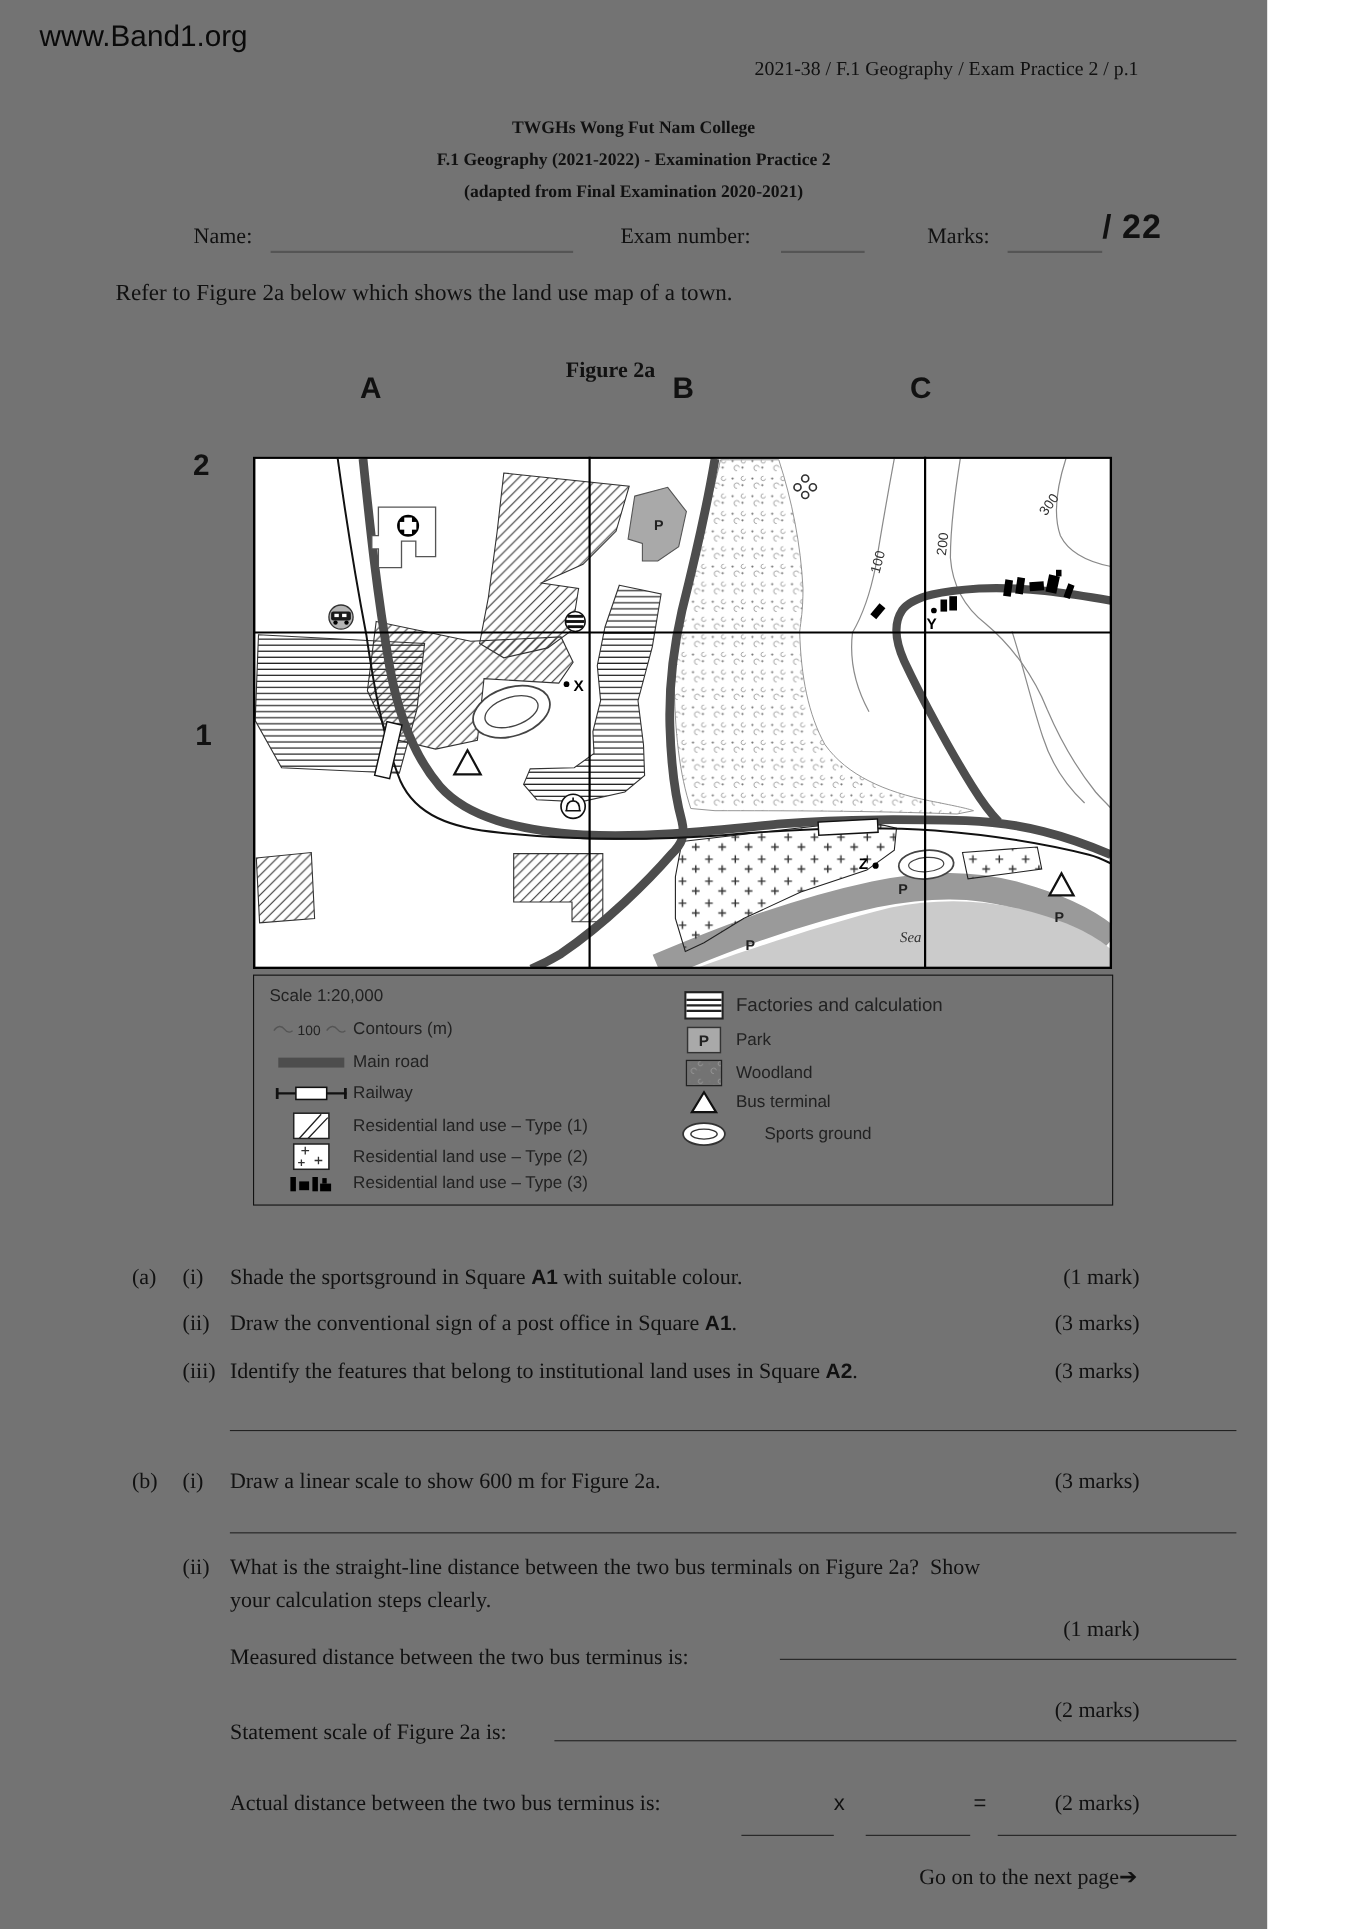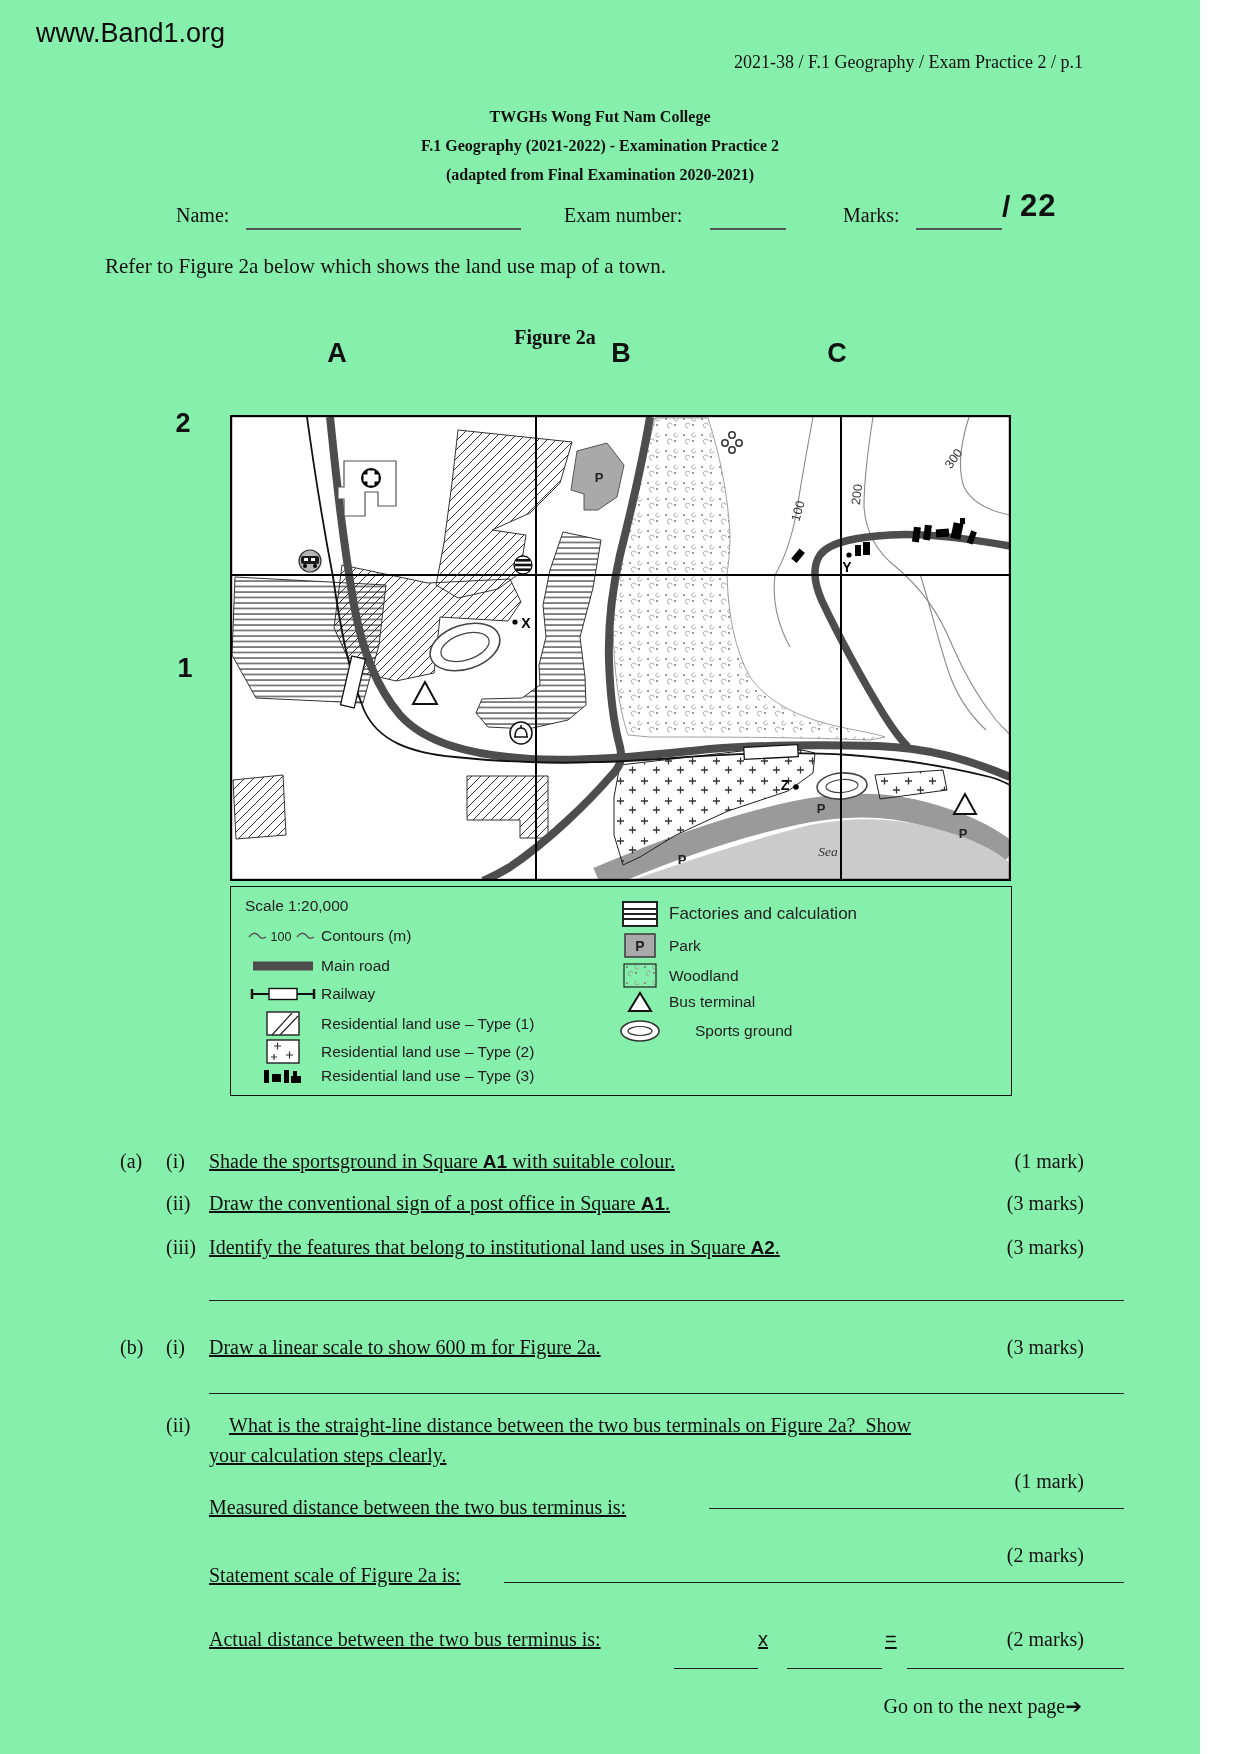--- a/index.html
+++ b/index.html
@@ -1,38 +1,38 @@
 <!DOCTYPE html>
 <html style="--road: #4d4d4d; --park: #a9a9a9; --park_band: #9a9a9a; --sea: #cbcbcb;"><head>
 <meta charset="utf-8">
 <style>
   html,body{margin:0;padding:0;background:#fff;}
-  #page{position:relative;width:1152px;height:1754px;background:#86efac;overflow:hidden;
-        font-family:"Liberation Serif",serif;color:#111;padding-left:48px;}
+  #page{position:relative;width:1152px;height:1754px;background:#737373;overflow:hidden;
+        font-family:"Liberation Serif",serif;color:#111;}
   .abs{position:absolute;}
   #site{left:36px;top:18px;font-family:"Liberation Sans",sans-serif;font-size:27px;color:#0a0a0a;}
   #hdr-right{right:117px;top:52px;font-size:18px;}
   #title{left:0;right:0;top:102px;text-align:center;font-weight:bold;font-size:16px;line-height:29px;}
   .lbl{font-size:20px;}
   .wline{border-bottom:2px solid #555;display:block;height:0;}
   .blackline{border-top:1.6px solid #222;display:block;height:0;}
   #marks-slash{left:1002px;top:190px;font-family:"Liberation Sans",sans-serif;font-weight:bold;font-size:30px;}
   #marks-total{left:1020px;top:188px;font-family:"Liberation Sans",sans-serif;font-weight:bold;font-size:31px;letter-spacing:1px;}
   #intro{left:105px;top:254px;font-size:21px;}
   #figtitle{left:455px;top:326px;width:200px;text-align:center;font-weight:bold;font-size:20px;}
   .gridlab{font-family:"Liberation Sans",sans-serif;font-weight:bold;font-size:27px;width:30px;text-align:center;}
   
   #legend{left:230px;top:886px;width:782px;height:210px;border:1.6px solid #111;box-sizing:border-box;
           font-family:"Liberation Sans",sans-serif;font-size:15.5px;color:#222;}
   .lrow{position:absolute;display:flex;align-items:center;}
   .lsw{display:inline-flex;justify-content:center;align-items:center;}
   .llab{white-space:nowrap;}
   
   .qnum{position:absolute;font-size:20px;}
-  .qtxt{position:absolute;font-size:20px;white-space:nowrap;text-decoration:underline;}
+  .qtxt{position:absolute;font-size:20px;white-space:nowrap;}
   .qmarks{position:absolute;right:116px;font-size:20px;}
   .bsq{font-family:"Liberation Sans",sans-serif;font-weight:bold;font-size:19px;}
   .pre{white-space:pre-wrap;}
   #footer{right:118px;top:1694px;font-size:20px;}
   #footer b{font-family:"DejaVu Sans",sans-serif;}
   svg text{font-family:"Liberation Sans",sans-serif;}
 </style>
 </head>
 <body>
 
@@ -355,21 +355,21 @@
   <span class="abs blackline" style="left:209px;top:1300px;width:915px;"></span>
 
   <span class="qnum" style="left:120px;top:1336px;">(b)</span>
   <span class="qnum" style="left:166px;top:1336px;">(i)</span>
   <span class="qtxt" style="left:209px;top:1336px;">Draw a linear scale to show 600 m for Figure 2a.</span>
   <span class="qmarks" style="top:1336px;">(3 marks)</span>
 
   <span class="abs blackline" style="left:209px;top:1393px;width:915px;"></span>
 
   <span class="qnum" style="left:166px;top:1414px;">(ii)</span>
-  <span class="qtxt pre" style="left:209px;top:1414px;margin-left:20px;">What is the straight-line distance between the two bus terminals on Figure 2a?  Show</span>
+  <span class="qtxt pre" style="left:209px;top:1414px;">What is the straight-line distance between the two bus terminals on Figure 2a?  Show</span>
   <span class="qtxt" style="left:209px;top:1444px;">your calculation steps clearly.</span>
 
   <span class="qtxt" style="left:209px;top:1496px;">Measured distance between the two bus terminus is:</span>
   <span class="qmarks" style="top:1470px;">(1 mark)</span>
   <span class="abs blackline" style="left:709px;top:1508px;width:415px;"></span>
 
   <span class="qtxt" style="left:209px;top:1544px;margin-top:20px;">Statement scale of Figure 2a is:</span>
   <span class="qmarks" style="top:1544px;">(2 marks)</span>
   <span class="abs blackline" style="left:504px;top:1582px;width:620px;"></span>
 

